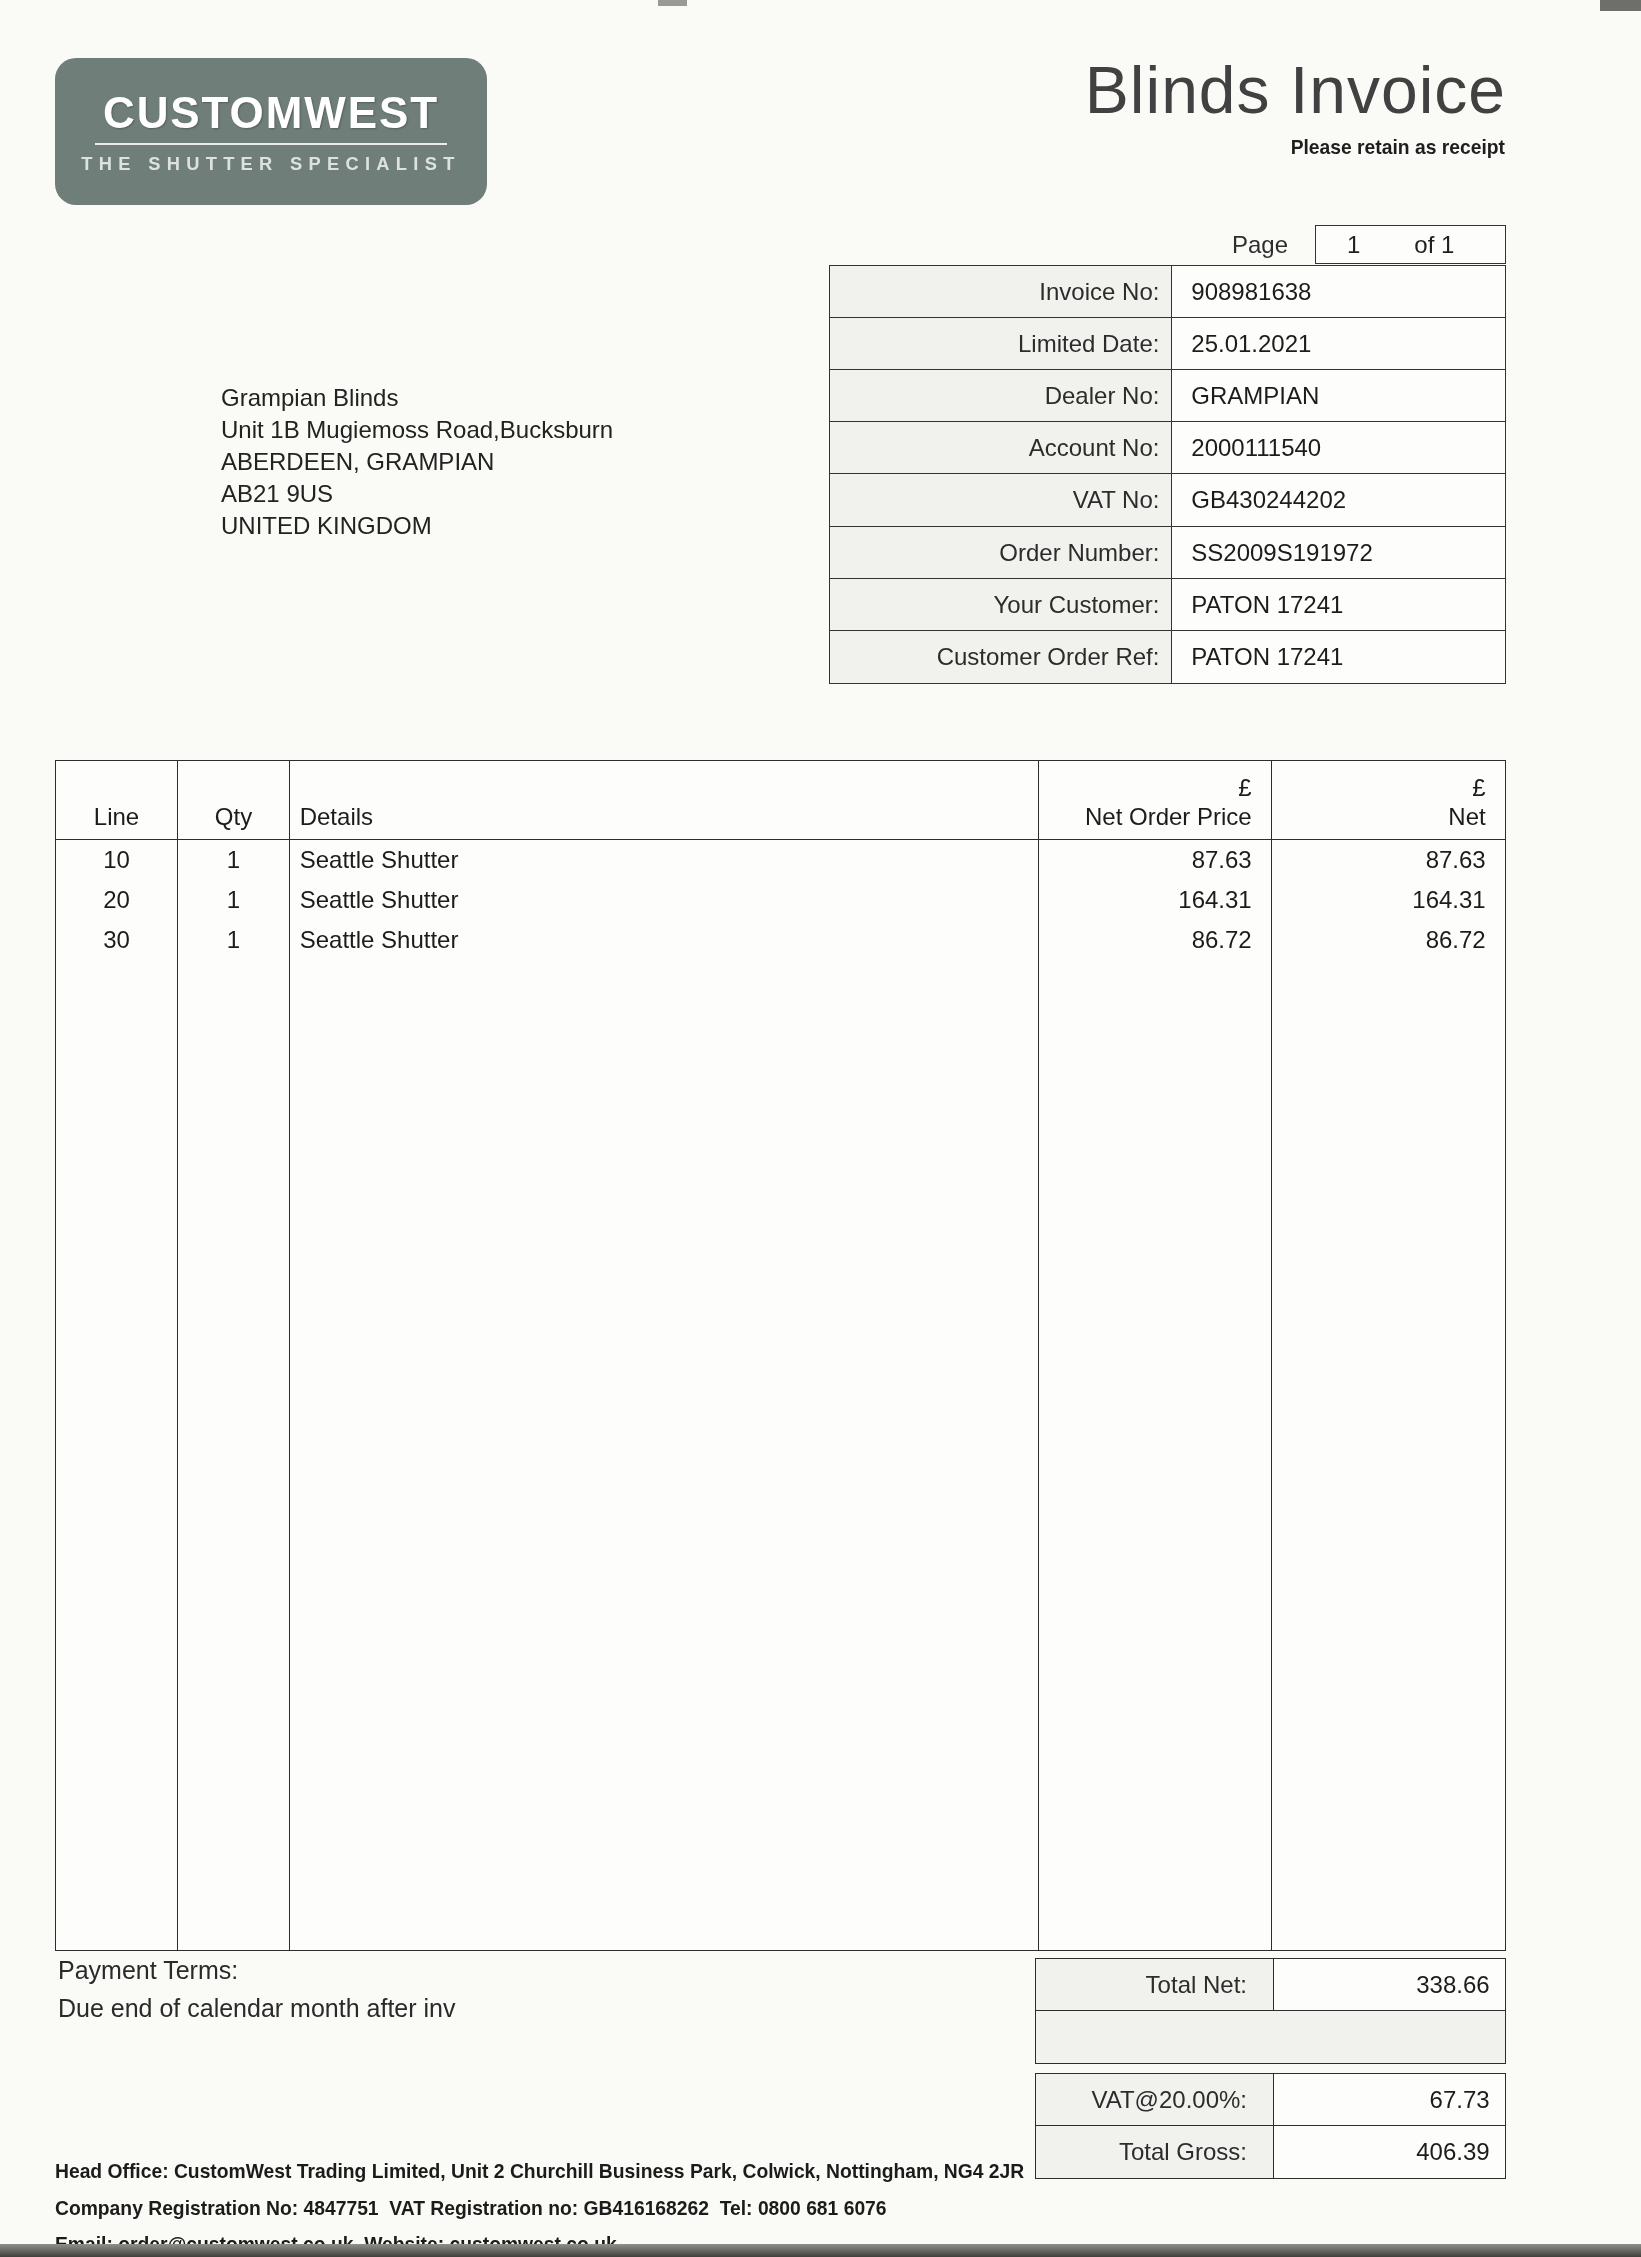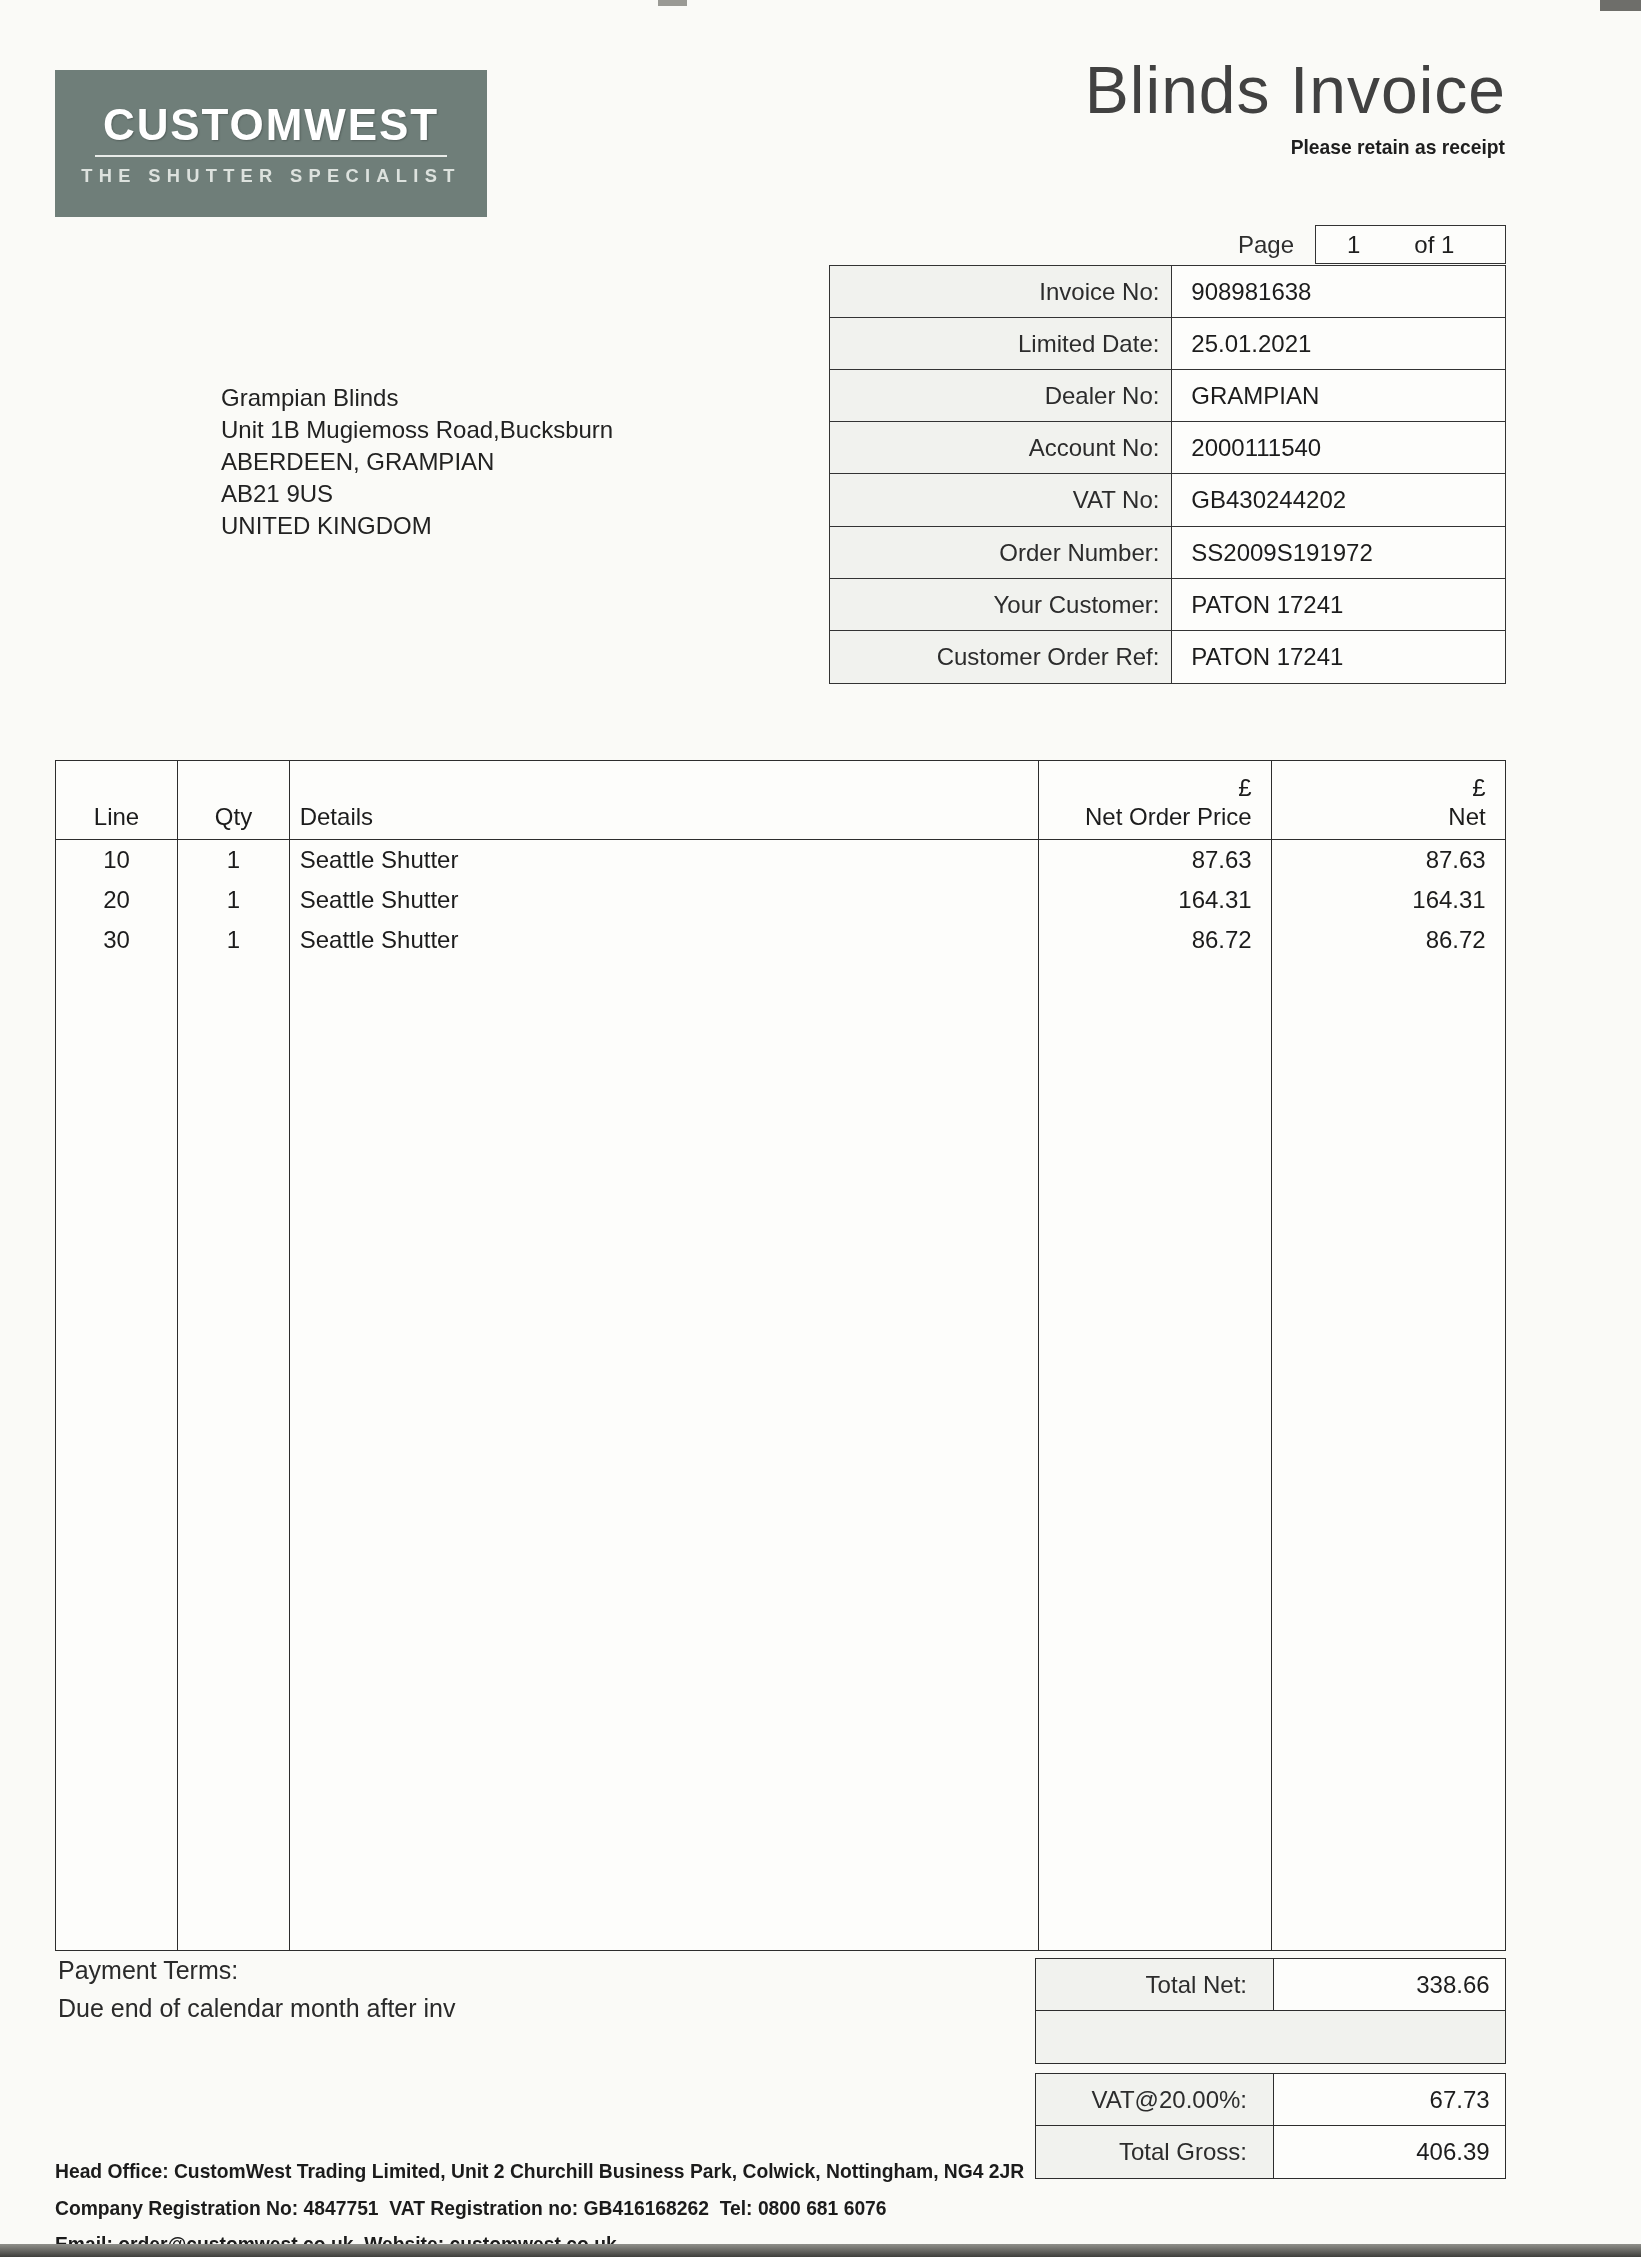--- a/index.html
+++ b/index.html
@@ -10,41 +10,41 @@
     height: 2257px;
     margin: 0 auto;
     background: #fafaf7;
     font-family: "Liberation Sans", sans-serif;
     color: #262626;
     overflow: hidden;
   }
 
   
   .logo {
-    position: absolute; left: 55px; top: 70px;
+    position: absolute; left: 55px; top: 58px;
     width: 432px; height: 147px;
     background: #6f7e79;
-    display: flex; flex-direction: column; align-items: center; justify-content: center;
+    display: flex; flex-direction: column; align-items: center; justify-content: center; border-radius: 21px;
   }
   .logo-name {
     font-size: 44px; font-weight: bold; color: #ffffff; letter-spacing: 1.9px;
     border-bottom: 2.9px solid #e9ece9; padding: 0 7.7px 4.8px;
     text-shadow: 1px 1px 1.9px rgba(0,0,0,0.25);
   }
   .logo-tagline {
     margin-top: 7.7px; font-size: 18.3px; font-weight: bold;
     color: #dde2de; letter-spacing: 6.3px;
   }
 
   
   .title { position: absolute; top: 52px; right: 135px; font-size: 66px; color: #414141; letter-spacing: 1px; }
   .subtitle { position: absolute; top: 137px; right: 136px; font-size: 19.3px; font-weight: bold; color: #1e1e1e; }
 
   
-  .page-row { position: absolute; top: 225px; left: 1197px; width: 309px; height: 39px; display: flex; align-items: center; }
+  .page-row { position: absolute; top: 225px; left: 1197px; width: 309px; height: 39px; display: flex; align-items: center; gap: 6px; }
   .page-label { flex: 1; text-align: right; padding-right: 21px; font-size: 24px; color: #2e2e2e; }
   .page-box {
     width: 191px; height: 39px; border: 1.9px solid #333333; background: #fdfdfb;
     display: flex; align-items: center; font-size: 24px; color: #1f1f1f;
   }
   .page-num { padding-left: 31px; }
   .page-of { margin-left: 54px; }
 
   
   .address { position: absolute; left: 221px; top: 382px; font-size: 24px; line-height: 32px; color: #222222; }

